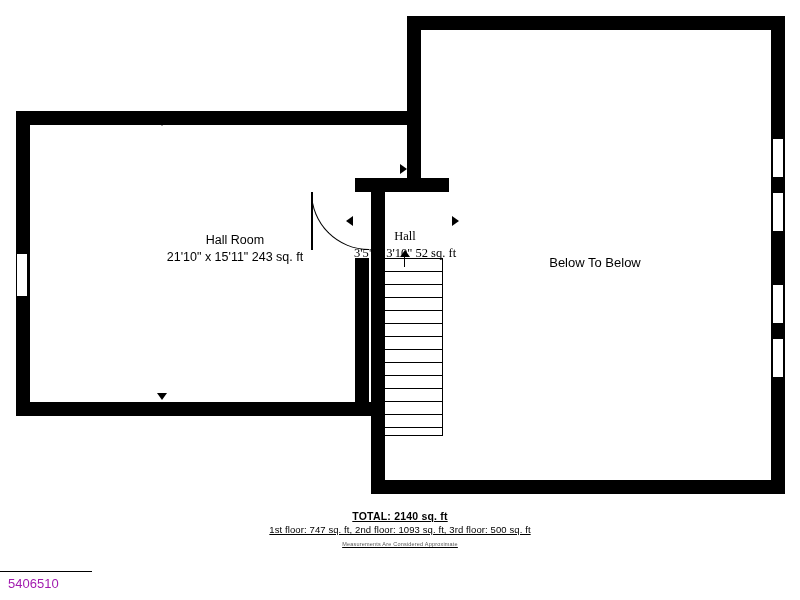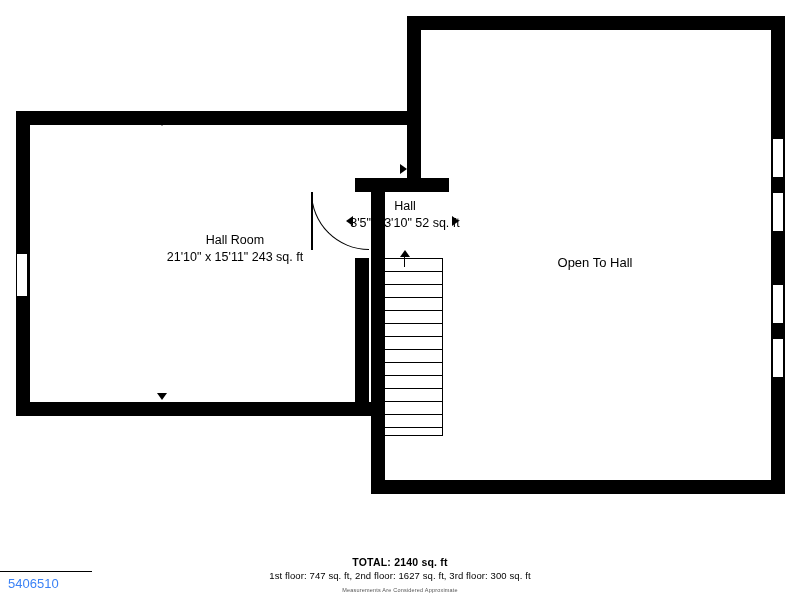--- a/index.html
+++ b/index.html
@@ -113,22 +113,23 @@
   }
   .arrow-right {
     border-top: 5px solid transparent;
     border-bottom: 5px solid transparent;
     border-left: 7px solid #000000;
   }
   #summary {
     position: absolute;
     left: 0;
     right: 0;
-    top: 556px;
-    text-align: center;
+    top: 510px;
+    text-align: center;
+    text-decoration: underline;
   }
   #summary .total {
     font-size: 10.5px;
     font-weight: bold;
     letter-spacing: 0.2px;
   }
   #summary .line {
     font-size: 9.5px;
     letter-spacing: 0.1px;
     margin-top: 2px;
@@ -137,21 +138,21 @@
     font-size: 5.5px;
     color: #555555;
     margin-top: 6px;
     letter-spacing: 0.2px;
   }
   #footer-id {
     position: absolute;
     left: 8px;
     top: 576px;
     font-size: 13px;
-    color: #3b82f6;
+    color: #a21caf;
   }
   #footer-rule {
     position: absolute;
     left: 0;
     top: 571px;
     width: 92px;
     height: 1px;
     background: #000000;
   }
 </style>
@@ -220,29 +221,29 @@
   <div class="arrow arrow-left" style="left:19px; top:164px;"></div>
   <div class="arrow arrow-right" style="left:400px; top:164px;"></div>
   <div class="arrow arrow-right" style="left:452px; top:216px;"></div>
   <div class="arrow arrow-left" style="left:346px; top:216px;"></div>
 
   <div class="room-label" style="left:90px; top:232px; width:290px;">
     <div class="room-name">Hall Room</div>
     <div class="room-dims">21'10" x 15'11" 243 sq. ft</div>
   </div>
 
-  <div class="hall-label" style="left:300px; top:198px; width:210px;">
+  <div class="hall-label" style="left:300px; top:228px; width:210px;font-family:Liberation Serif, serif;">
     <div class="hall-name">Hall</div>
     <div class="hall-dims">3'5" x 3'10" 52 sq. ft</div>
   </div>
 
-  <div class="otb-label" style="left:470px; top:255px; width:250px;">Open To Hall</div>
+  <div class="otb-label" style="left:470px; top:255px; width:250px;">Below To Below</div>
 
 </div>
 
 <div id="summary">
   <div class="total">TOTAL: 2140 sq. ft</div>
-  <div class="line">1st floor: 747 sq. ft, 2nd floor: 1627 sq. ft, 3rd floor: 300 sq. ft</div>
+  <div class="line">1st floor: 747 sq. ft, 2nd floor: 1093 sq. ft, 3rd floor: 500 sq. ft</div>
   <div class="disclaimer">Measurements Are Considered Approximate</div>
 </div>
 
 <div id="footer-rule"></div>
 <div id="footer-id">5406510</div>
 
 </body></html>

